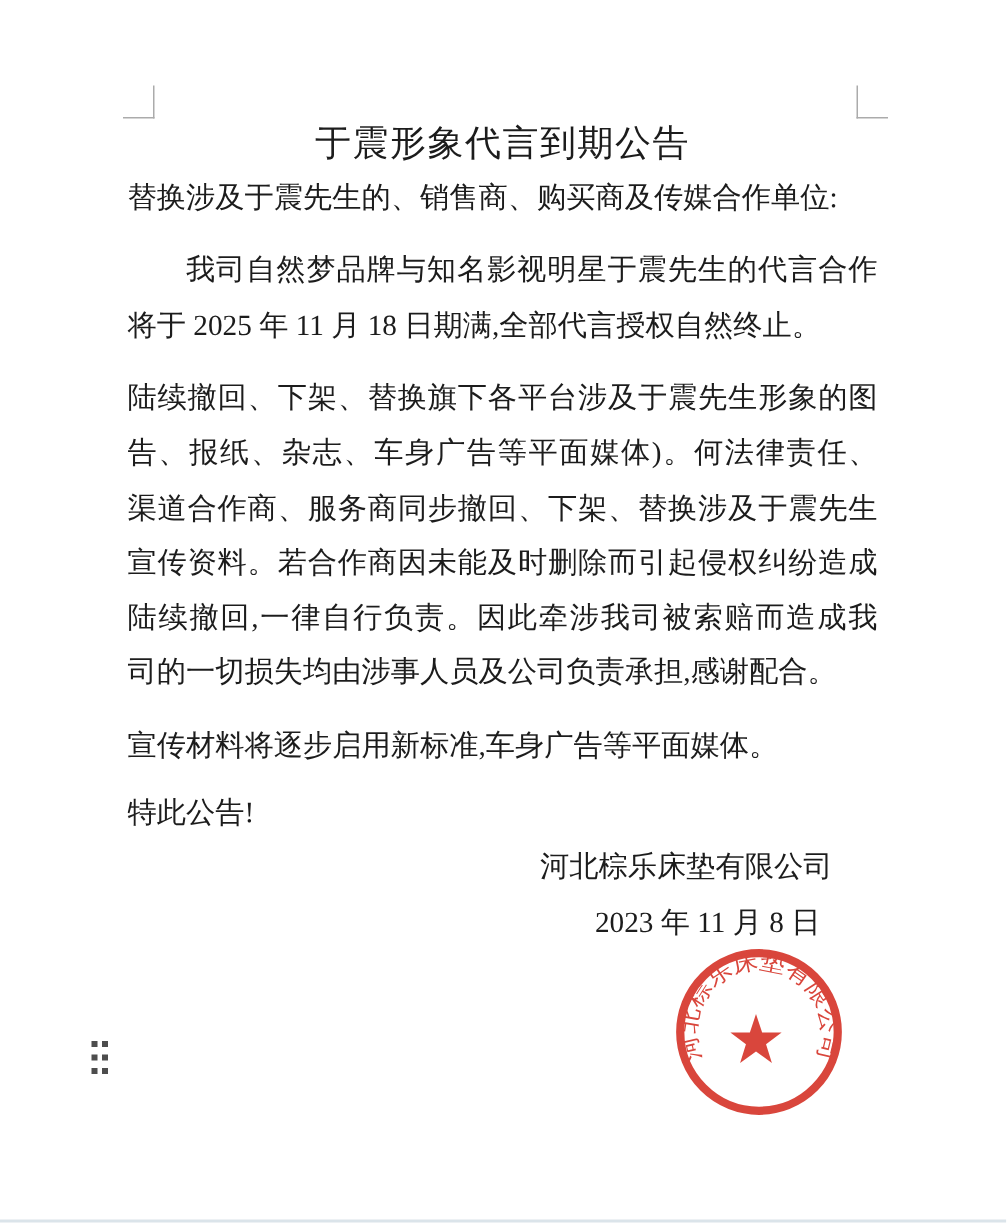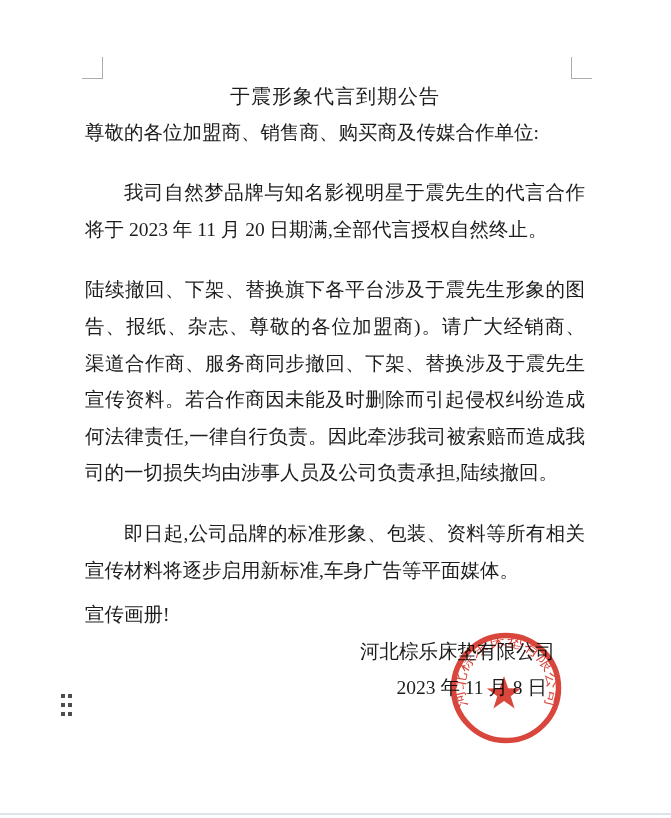--- a/index.html
+++ b/index.html
@@ -27,26 +27,26 @@
     line-height: 36.6px;
   }
   .line {
     height: 36.6px;
     overflow: hidden;
     word-break: break-all;
   }
   .title-line {
     height: 36.6px;
     text-align: center;
-    font-size: 20px;
+    font-size: 24px;
     letter-spacing: 1px;
   }
   .indent { text-indent: 39px; }
   .fill { text-align: justify; text-align-last: justify; }
-  .para { margin-top: 24px; }
+  .para { margin-top: 12px; }
   .closing { margin-top: 8px; }
   .company { text-align: right; padding-right: 30px; }
   .date { text-align: right; padding-right: 38px; }
 
   
   .seal {
     position: absolute;
     left: 446px;
     top: 628px;
     width: 120px;
@@ -80,40 +80,39 @@
 </head>
 <body>
 
 <div class="page">
 
   <div class="crop crop-tl"></div>
   <div class="crop crop-tr"></div>
 
   <div class="doc">
     <div class="title-line">于震形象代言到期公告</div>
-    <div class="line">尊敬的各位加盟商、销售商、购买商及传媒合作单位:</div>
+    <div class="line">替换涉及于震先生的、销售商、购买商及传媒合作单位:</div>
     <div>
         <div class="para">
           <div class="line indent fill">我司自然梦品牌与知名影视明星于震先生的代言合作</div>
-          <div class="line">将于 2023 年 11 月 20 日期满,全部代言授权自然终止。</div>
+          <div class="line">将于 2025 年 11 月 18 日期满,全部代言授权自然终止。</div>
         </div>
         <div class="para">
           <div class="line fill">陆续撤回、下架、替换旗下各平台涉及于震先生形象的图片、</div>
-          <div class="line fill">告、报纸、杂志、尊敬的各位加盟商)。请广大经销商、</div>
+          <div class="line fill">告、报纸、杂志、车身广告等平面媒体)。何法律责任、</div>
           <div class="line fill">渠道合作商、服务商同步撤回、下架、替换涉及于震先生的</div>
           <div class="line fill">宣传资料。若合作商因未能及时删除而引起侵权纠纷造成任</div>
-          <div class="line fill">何法律责任,一律自行负责。因此牵涉我司被索赔而造成我</div>
-          <div class="line">司的一切损失均由涉事人员及公司负责承担,陆续撤回。</div>
+          <div class="line fill">陆续撤回,一律自行负责。因此牵涉我司被索赔而造成我</div>
+          <div class="line">司的一切损失均由涉事人员及公司负责承担,感谢配合。</div>
         </div>
         <div class="para">
-          <div class="line indent fill">即日起,公司品牌的标准形象、包装、资料等所有相关</div>
           <div class="line">宣传材料将逐步启用新标准,车身广告等平面媒体。</div>
         </div>
       </div>
-    <div class="line closing">宣传画册!</div>
+    <div class="line closing">特此公告!</div>
     <div class="line company">河北棕乐床垫有限公司</div>
     <div class="line date">2023 年 11 月 8 日</div>
   </div>
 
   <svg class="seal" viewBox="0 0 120 120" aria-hidden="true">
     <circle cx="60" cy="60" r="52.5" fill="none" stroke-width="5.5" stroke="#d6362b"></circle>
     <path id="sealArc" d="M 21.9 77.7 A 42 42 0 1 1 98.1 77.7" fill="none"></path>
     <text font-size="14" font-family="Liberation Serif, DejaVu Serif, serif" fill="#d6362b">
       <textPath href="#sealArc" startOffset="0" textLength="168" lengthAdjust="spacingAndGlyphs">河北棕乐床垫有限公司</textPath>
     </text>

